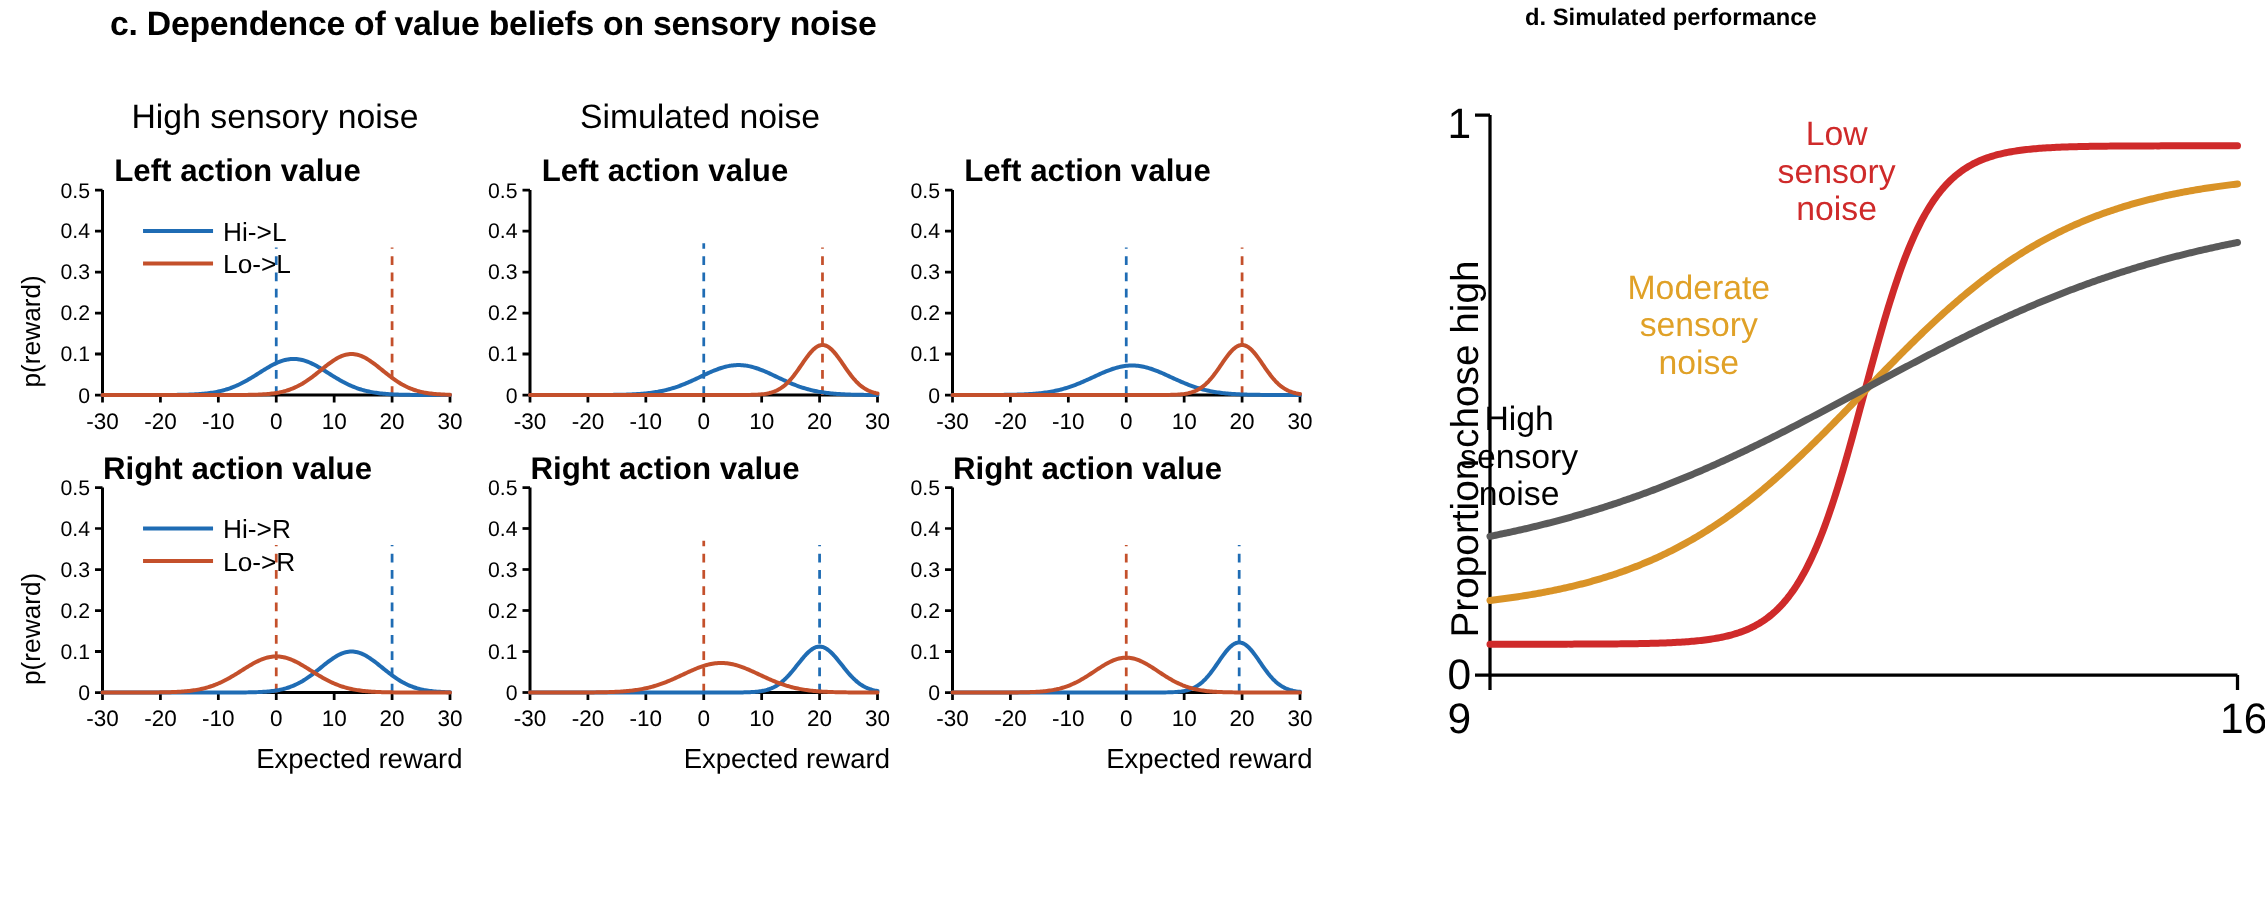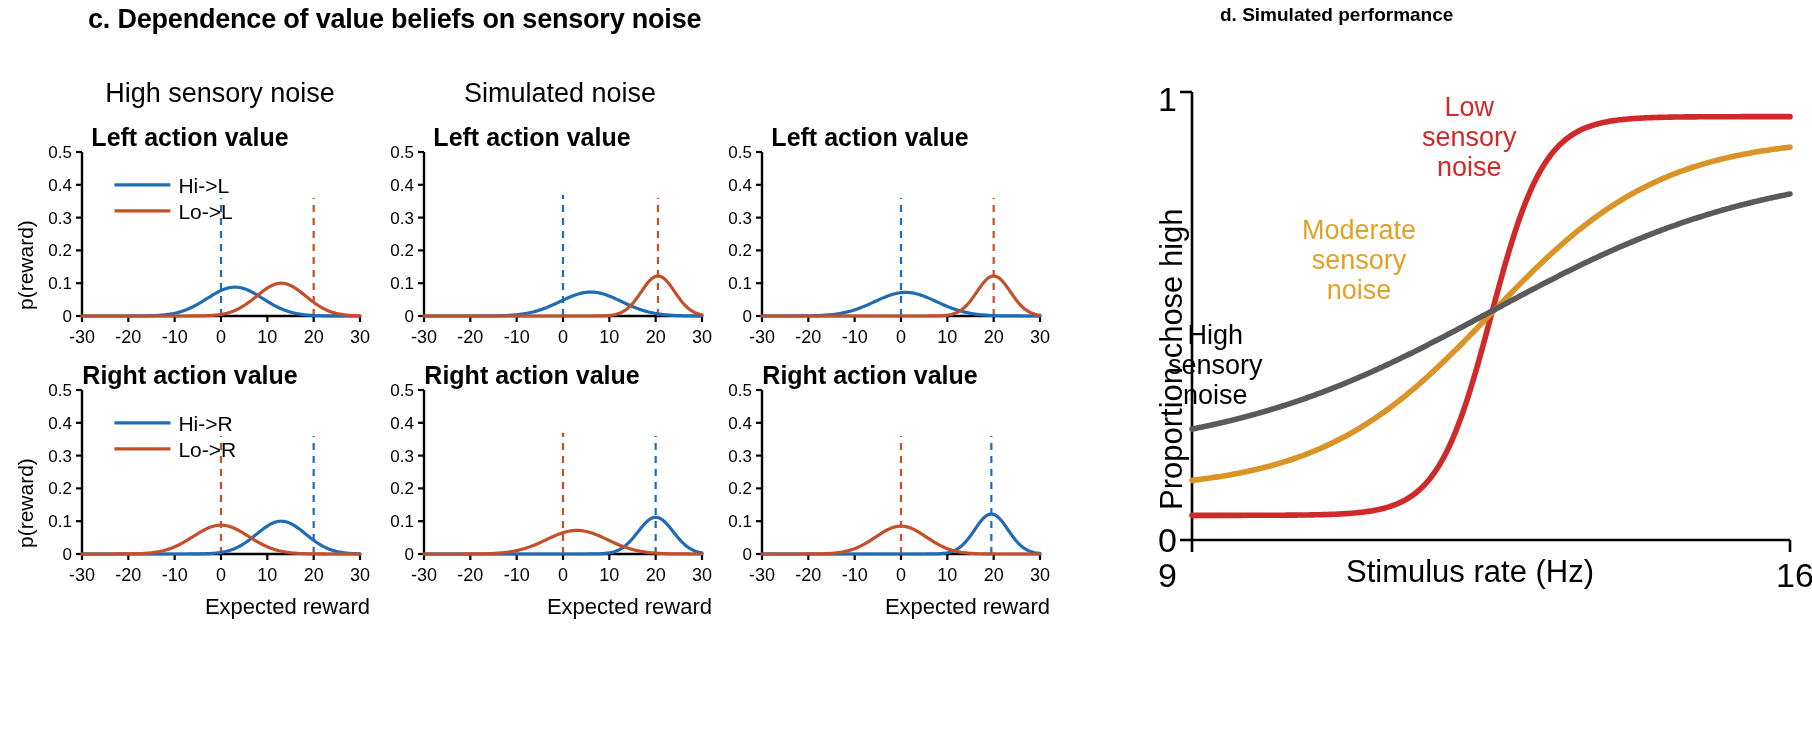--- a/index.html
+++ b/index.html
@@ -409,21 +409,20 @@
   </div>
 
   <div class="panel-d">
     <div class="panel-d-title">d. Simulated performance</div>
 
     <div class="ylabel-d">Proportion chose high</div>
     <div class="tick-d y-top">1</div>
     <div class="tick-d y-bot">0</div>
     <div class="tick-d x-left">9</div>
     <div class="tick-d x-right">16</div>
-    <div class="xlabel-d">Stimulus rate (Hz)</div>
 
     <svg class="panel-d-svg" width="682" height="500">
         <line x1="62" y1="22" x2="62" y2="470" stroke="#000" stroke-width="2.6"></line>
         <line x1="62" y1="470" x2="660" y2="470" stroke="#000" stroke-width="2.6"></line>
         <line x1="62" y1="22" x2="50" y2="22" stroke="#000" stroke-width="2.6"></line>
         <line x1="62" y1="470" x2="50" y2="470" stroke="#000" stroke-width="2.6"></line>
         <line x1="62" y1="470" x2="62" y2="482" stroke="#000" stroke-width="2.6"></line>
         <line x1="660" y1="470" x2="660" y2="482" stroke="#000" stroke-width="2.6"></line>
         <polyline points="62.00,445.35 63.50,445.35 64.99,445.35 66.49,445.35 67.98,445.35 69.48,445.35 70.97,445.35 72.47,445.35 73.96,445.35 75.46,445.35 76.95,445.35 78.45,445.35 79.94,445.35 81.43,445.35 82.93,445.35 84.42,445.35 85.92,445.35 87.41,445.35 88.91,445.35 90.40,445.34 91.90,445.34 93.39,445.34 94.89,445.34 96.38,445.34 97.88,445.34 99.38,445.34 100.87,445.34 102.37,445.34 103.86,445.33 105.36,445.33 106.85,445.33 108.35,445.33 109.84,445.33 111.34,445.33 112.83,445.32 114.33,445.32 115.82,445.32 117.32,445.32 118.81,445.31 120.30,445.31 121.80,445.31 123.29,445.31 124.79,445.30 126.28,445.30 127.78,445.30 129.27,445.29 130.77,445.29 132.26,445.28 133.76,445.28 135.25,445.28 136.75,445.27 138.25,445.27 139.74,445.26 141.24,445.25 142.73,445.25 144.23,445.24 145.72,445.23 147.22,445.23 148.71,445.22 150.21,445.21 151.70,445.20 153.19,445.19 154.69,445.18 156.18,445.17 157.68,445.16 159.17,445.15 160.67,445.14 162.16,445.13 163.66,445.11 165.15,445.10 166.65,445.09 168.14,445.07 169.64,445.05 171.13,445.04 172.63,445.02 174.13,445.00 175.62,444.98 177.12,444.95 178.61,444.93 180.11,444.91 181.60,444.88 183.10,444.85 184.59,444.82 186.09,444.79 187.58,444.76 189.08,444.72 190.57,444.69 192.07,444.65 193.56,444.61 195.06,444.57 196.55,444.52 198.04,444.47 199.54,444.42 201.03,444.37 202.53,444.31 204.02,444.25 205.52,444.18 207.01,444.12 208.51,444.05 210.00,443.97 211.50,443.89 213.00,443.81 214.49,443.72 215.99,443.62 217.48,443.52 218.98,443.42 220.47,443.31 221.97,443.19 223.46,443.07 224.96,442.93 226.45,442.80 227.94,442.65 229.44,442.49 230.93,442.33 232.43,442.16 233.92,441.97 235.42,441.78 236.91,441.58 238.41,441.36 239.90,441.13 241.40,440.89 242.89,440.64 244.39,440.37 245.88,440.09 247.38,439.79 248.88,439.47 250.37,439.14 251.87,438.78 253.36,438.41 254.86,438.02 256.35,437.60 257.85,437.17 259.34,436.70 260.84,436.22 262.33,435.70 263.83,435.16 265.32,434.59 266.82,433.99 268.31,433.35 269.81,432.68 271.30,431.98 272.79,431.23 274.29,430.45 275.78,429.62 277.28,428.75 278.77,427.84 280.27,426.88 281.76,425.87 283.26,424.80 284.75,423.68 286.25,422.50 287.75,421.27 289.24,419.97 290.74,418.60 292.23,417.17 293.73,415.67 295.22,414.09 296.72,412.44 298.21,410.71 299.71,408.90 301.20,407.00 302.69,405.01 304.19,402.93 305.68,400.76 307.18,398.50 308.67,396.13 310.17,393.66 311.66,391.09 313.16,388.41 314.65,385.62 316.15,382.72 317.64,379.71 319.14,376.58 320.63,373.33 322.13,369.97 323.63,366.49 325.12,362.88 326.62,359.16 328.11,355.32 329.61,351.35 331.10,347.27 332.60,343.07 334.09,338.75 335.59,334.32 337.08,329.78 338.58,325.13 340.07,320.38 341.57,315.52 343.06,310.57 344.56,305.53 346.05,300.41 347.54,295.20 349.04,289.92 350.53,284.58 352.03,279.18 353.52,273.73 355.02,268.24 356.51,262.71 358.01,257.15 359.50,251.58 361.00,246.00 362.50,240.42 363.99,234.85 365.49,229.29 366.98,223.76 368.48,218.27 369.97,212.82 371.47,207.42 372.96,202.08 374.46,196.80 375.95,191.59 377.44,186.47 378.94,181.43 380.43,176.48 381.93,171.62 383.42,166.87 384.92,162.22 386.41,157.68 387.91,153.25 389.40,148.93 390.90,144.73 392.39,140.65 393.89,136.68 395.38,132.84 396.88,129.12 398.38,125.51 399.87,122.03 401.37,118.67 402.86,115.42 404.36,112.29 405.85,109.28 407.35,106.38 408.84,103.59 410.34,100.91 411.83,98.34 413.33,95.87 414.82,93.50 416.32,91.24 417.81,89.07 419.31,86.99 420.80,85.00 422.30,83.10 423.79,81.29 425.29,79.56 426.78,77.91 428.27,76.33 429.77,74.83 431.26,73.40 432.76,72.03 434.25,70.73 435.75,69.50 437.25,68.32 438.74,67.20 440.24,66.13 441.73,65.12 443.23,64.16 444.72,63.25 446.21,62.38 447.71,61.55 449.20,60.77 450.70,60.02 452.19,59.32 453.69,58.65 455.18,58.01 456.68,57.41 458.17,56.84 459.67,56.30 461.16,55.78 462.66,55.30 464.15,54.83 465.65,54.40 467.14,53.98 468.64,53.59 470.13,53.22 471.63,52.86 473.13,52.53 474.62,52.21 476.12,51.91 477.61,51.63 479.11,51.36 480.60,51.11 482.10,50.87 483.59,50.64 485.09,50.42 486.58,50.22 488.08,50.03 489.57,49.84 491.07,49.67 492.56,49.51 494.06,49.35 495.55,49.20 497.05,49.07 498.54,48.93 500.04,48.81 501.53,48.69 503.02,48.58 504.52,48.48 506.01,48.38 507.51,48.28 509.00,48.19 510.50,48.11 512.00,48.03 513.49,47.95 514.99,47.88 516.48,47.82 517.98,47.75 519.47,47.69 520.96,47.63 522.46,47.58 523.95,47.53 525.45,47.48 526.94,47.43 528.44,47.39 529.93,47.35 531.43,47.31 532.92,47.28 534.42,47.24 535.91,47.21 537.41,47.18 538.90,47.15 540.40,47.12 541.89,47.09 543.39,47.07 544.88,47.05 546.38,47.02 547.88,47.00 549.37,46.98 550.87,46.96 552.36,46.95 553.86,46.93 555.35,46.91 556.85,46.90 558.34,46.89 559.84,46.87 561.33,46.86 562.83,46.85 564.32,46.84 565.82,46.83 567.31,46.82 568.81,46.81 570.30,46.80 571.80,46.79 573.29,46.78 574.79,46.77 576.28,46.77 577.77,46.76 579.27,46.75 580.76,46.75 582.26,46.74 583.75,46.73 585.25,46.73 586.75,46.72 588.24,46.72 589.74,46.72 591.23,46.71 592.73,46.71 594.22,46.70 595.71,46.70 597.21,46.70 598.70,46.69 600.20,46.69 601.69,46.69 603.19,46.69 604.68,46.68 606.18,46.68 607.67,46.68 609.17,46.68 610.66,46.67 612.16,46.67 613.65,46.67 615.15,46.67 616.64,46.67 618.14,46.67 619.63,46.66 621.13,46.66 622.63,46.66 624.12,46.66 625.62,46.66 627.11,46.66 628.61,46.66 630.10,46.66 631.60,46.66 633.09,46.65 634.59,46.65 636.08,46.65 637.58,46.65 639.07,46.65 640.57,46.65 642.06,46.65 643.56,46.65 645.05,46.65 646.55,46.65 648.04,46.65 649.54,46.65 651.03,46.65 652.52,46.65 654.02,46.65 655.51,46.65 657.01,46.65 658.50,46.65 660.00,46.65" fill="none" stroke="#cf2a2a" stroke-width="5.6" stroke-linejoin="round" stroke-linecap="round"></polyline>
         <polyline points="62.00,410.35 63.50,410.17 64.99,409.99 66.49,409.80 67.98,409.62 69.48,409.43 70.97,409.23 72.47,409.04 73.96,408.84 75.46,408.64 76.95,408.43 78.45,408.22 79.94,408.01 81.43,407.79 82.93,407.57 84.42,407.35 85.92,407.12 87.41,406.89 88.91,406.66 90.40,406.42 91.90,406.18 93.39,405.93 94.89,405.68 96.38,405.43 97.88,405.17 99.38,404.91 100.87,404.64 102.37,404.37 103.86,404.09 105.36,403.81 106.85,403.53 108.35,403.24 109.84,402.95 111.34,402.65 112.83,402.35 114.33,402.04 115.82,401.73 117.32,401.41 118.81,401.09 120.30,400.76 121.80,400.43 123.29,400.09 124.79,399.75 126.28,399.40 127.78,399.05 129.27,398.69 130.77,398.33 132.26,397.96 133.76,397.58 135.25,397.20 136.75,396.81 138.25,396.42 139.74,396.02 141.24,395.62 142.73,395.21 144.23,394.79 145.72,394.36 147.22,393.93 148.71,393.50 150.21,393.05 151.70,392.61 153.19,392.15 154.69,391.69 156.18,391.22 157.68,390.74 159.17,390.26 160.67,389.76 162.16,389.27 163.66,388.76 165.15,388.25 166.65,387.73 168.14,387.20 169.64,386.67 171.13,386.12 172.63,385.57 174.13,385.02 175.62,384.45 177.12,383.88 178.61,383.30 180.11,382.71 181.60,382.11 183.10,381.50 184.59,380.89 186.09,380.27 187.58,379.63 189.08,378.99 190.57,378.35 192.07,377.69 193.56,377.02 195.06,376.35 196.55,375.66 198.04,374.97 199.54,374.27 201.03,373.56 202.53,372.84 204.02,372.11 205.52,371.37 207.01,370.62 208.51,369.87 210.00,369.10 211.50,368.32 213.00,367.54 214.49,366.74 215.99,365.94 217.48,365.12 218.98,364.30 220.47,363.46 221.97,362.62 223.46,361.76 224.96,360.90 226.45,360.02 227.94,359.14 229.44,358.24 230.93,357.34 232.43,356.42 233.92,355.49 235.42,354.56 236.91,353.61 238.41,352.65 239.90,351.69 241.40,350.71 242.89,349.72 244.39,348.72 245.88,347.71 247.38,346.69 248.88,345.66 250.37,344.62 251.87,343.57 253.36,342.51 254.86,341.44 256.35,340.36 257.85,339.27 259.34,338.16 260.84,337.05 262.33,335.93 263.83,334.80 265.32,333.65 266.82,332.50 268.31,331.33 269.81,330.16 271.30,328.98 272.79,327.78 274.29,326.58 275.78,325.36 277.28,324.14 278.77,322.90 280.27,321.66 281.76,320.41 283.26,319.15 284.75,317.87 286.25,316.59 287.75,315.30 289.24,314.00 290.74,312.69 292.23,311.37 293.73,310.05 295.22,308.71 296.72,307.37 298.21,306.02 299.71,304.65 301.20,303.29 302.69,301.91 304.19,300.52 305.68,299.13 307.18,297.73 308.67,296.32 310.17,294.91 311.66,293.48 313.16,292.05 314.65,290.62 316.15,289.17 317.64,287.72 319.14,286.27 320.63,284.81 322.13,283.34 323.63,281.86 325.12,280.38 326.62,278.90 328.11,277.41 329.61,275.92 331.10,274.42 332.60,272.91 334.09,271.40 335.59,269.89 337.08,268.37 338.58,266.85 340.07,265.33 341.57,263.80 343.06,262.27 344.56,260.74 346.05,259.20 347.54,257.67 349.04,256.13 350.53,254.59 352.03,253.04 353.52,251.50 355.02,249.95 356.51,248.40 358.01,246.86 359.50,245.31 361.00,243.76 362.50,242.21 363.99,240.66 365.49,239.12 366.98,237.57 368.48,236.02 369.97,234.48 371.47,232.93 372.96,231.39 374.46,229.85 375.95,228.32 377.44,226.78 378.94,225.25 380.43,223.72 381.93,222.19 383.42,220.67 384.92,219.15 386.41,217.63 387.91,216.12 389.40,214.61 390.90,213.10 392.39,211.60 393.89,210.11 395.38,208.62 396.88,207.14 398.38,205.66 399.87,204.18 401.37,202.71 402.86,201.25 404.36,199.80 405.85,198.35 407.35,196.90 408.84,195.47 410.34,194.04 411.83,192.61 413.33,191.20 414.82,189.79 416.32,188.39 417.81,187.00 419.31,185.61 420.80,184.23 422.30,182.87 423.79,181.50 425.29,180.15 426.78,178.81 428.27,177.47 429.77,176.15 431.26,174.83 432.76,173.52 434.25,172.22 435.75,170.93 437.25,169.65 438.74,168.37 440.24,167.11 441.73,165.86 443.23,164.62 444.72,163.38 446.21,162.16 447.71,160.94 449.20,159.74 450.70,158.54 452.19,157.36 453.69,156.19 455.18,155.02 456.68,153.87 458.17,152.72 459.67,151.59 461.16,150.47 462.66,149.36 464.15,148.25 465.65,147.16 467.14,146.08 468.64,145.01 470.13,143.95 471.63,142.90 473.13,141.86 474.62,140.83 476.12,139.81 477.61,138.80 479.11,137.80 480.60,136.81 482.10,135.83 483.59,134.87 485.09,133.91 486.58,132.96 488.08,132.03 489.57,131.10 491.07,130.18 492.56,129.28 494.06,128.38 495.55,127.50 497.05,126.62 498.54,125.76 500.04,124.90 501.53,124.06 503.02,123.22 504.52,122.40 506.01,121.58 507.51,120.78 509.00,119.98 510.50,119.20 512.00,118.42 513.49,117.65 514.99,116.90 516.48,116.15 517.98,115.41 519.47,114.68 520.96,113.96 522.46,113.25 523.95,112.55 525.45,111.86 526.94,111.17 528.44,110.50 529.93,109.83 531.43,109.17 532.92,108.53 534.42,107.89 535.91,107.25 537.41,106.63 538.90,106.02 540.40,105.41 541.89,104.81 543.39,104.22 544.88,103.64 546.38,103.07 547.88,102.50 549.37,101.95 550.87,101.40 552.36,100.85 553.86,100.32 555.35,99.79 556.85,99.27 558.34,98.76 559.84,98.25 561.33,97.76 562.83,97.26 564.32,96.78 565.82,96.30 567.31,95.83 568.81,95.37 570.30,94.91 571.80,94.47 573.29,94.02 574.79,93.59 576.28,93.16 577.77,92.73 579.27,92.31 580.76,91.90 582.26,91.50 583.75,91.10 585.25,90.71 586.75,90.32 588.24,89.94 589.74,89.56 591.23,89.19 592.73,88.83 594.22,88.47 595.71,88.12 597.21,87.77 598.70,87.43 600.20,87.09 601.69,86.76 603.19,86.43 604.68,86.11 606.18,85.79 607.67,85.48 609.17,85.17 610.66,84.87 612.16,84.57 613.65,84.28 615.15,83.99 616.64,83.71 618.14,83.43 619.63,83.15 621.13,82.88 622.63,82.61 624.12,82.35 625.62,82.09 627.11,81.84 628.61,81.59 630.10,81.34 631.60,81.10 633.09,80.86 634.59,80.63 636.08,80.40 637.58,80.17 639.07,79.95 640.57,79.73 642.06,79.51 643.56,79.30 645.05,79.09 646.55,78.88 648.04,78.68 649.54,78.48 651.03,78.29 652.52,78.09 654.02,77.90 655.51,77.72 657.01,77.53 658.50,77.35 660.00,77.17" fill="none" stroke="#d99327" stroke-width="5.6" stroke-linejoin="round" stroke-linecap="round"></polyline>

